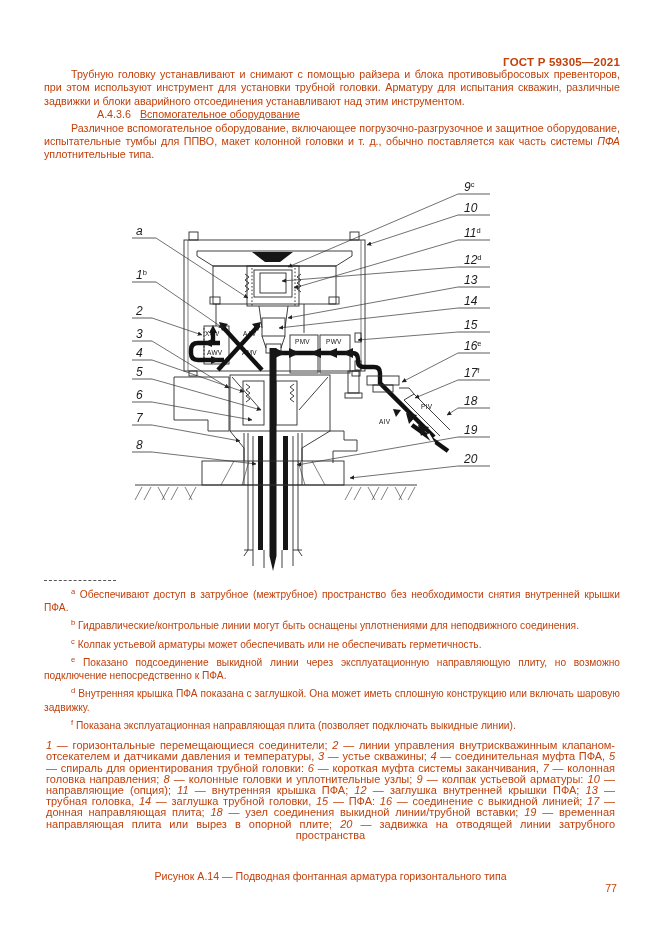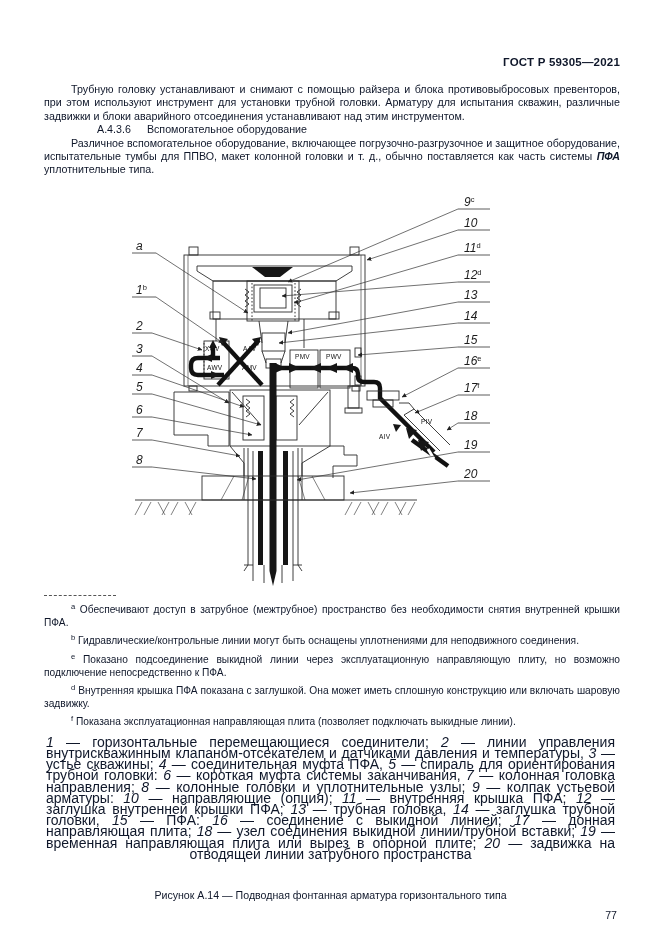--- a/index.html
+++ b/index.html
@@ -1,35 +1,35 @@
 <!DOCTYPE html>
 <html><head>
 <meta charset="utf-8">
 <style>
   html,body{margin:0;padding:0;background:#888;}
   .page{position:relative;width:661px;height:935px;background:#ffffff;
-        font-family:"Liberation Sans",sans-serif;color:#0f172a;overflow:hidden;}
+        font-family:"Liberation Sans",sans-serif;color:#c2410c;overflow:hidden;}
   .hdr{padding:56px 41px 0 0;text-align:right;font-size:11.5px;font-weight:bold;letter-spacing:.2px;}
   p{margin:0;}
   .bodytext{margin:0 41px 0 44px;font-size:10.7px;line-height:13.4px;text-align:justify;}
-  .p1{margin-top:15px;text-indent:27px;}
+  .p1{text-indent:27px;}
   .headline{margin:0 41px 0 44px;font-size:10.7px;line-height:13.4px;}
   .headline .hnum{padding-left:53px;}
-  .headline .htit{padding-left:16px;}
+  .headline .htit{padding-left:9px;text-decoration:underline;}
   .p2{text-indent:27px;}
-  .it{font-style:italic;font-weight:bold;}
+  .it{font-style:italic;}
   .figwrap{margin:16px 0 0 112px;width:440px;height:400px;}
   .fnblock{margin:2px 41px 0 44px;}
   .fnsep{width:72px;border-top:1px dashed #555;margin:2px 0 4px 0;}
   .fn{font-size:10.2px;line-height:13px;text-align:justify;text-indent:27px;margin-bottom:2px;}
   .fn sup{font-size:7.6px;}
-  .legend{margin:8px 46px 0 46px;font-size:14px;line-height:11.2px;text-align:justify;text-align-last:center;}
+  .legend{margin:8px 46px 0 46px;font-size:11px;line-height:11.2px;text-align:justify;text-align-last:center;}
   .legend .ln{font-style:italic;}
   .caption{margin:29px 30px 0 30px;text-align:center;font-size:10.6px;}
-  .pgnum{margin-top:8px;padding-right:44px;text-align:right;font-size:10.6px;}
+  .pgnum{margin-top:0;padding-right:44px;text-align:right;font-size:10.6px;}
   
   .tl{stroke:#2b2b2b;stroke-width:.9;fill:none;}
   .tl2{stroke:#2b2b2b;stroke-width:.6;fill:none;}
   .tk{stroke:#111;stroke-width:4.4;fill:none;}
   .ld{stroke:#333;stroke-width:.7;fill:none;}
   .ul{stroke:#333;stroke-width:.8;}
   .clab{font:italic 12px "Liberation Sans",sans-serif;fill:#1c1c1c;}
   .sup-t{font-style:normal;font-size:7.5px;}
   .vlab{font:6.5px "Liberation Sans",sans-serif;fill:#111;letter-spacing:.3px;}
   .blk{fill:#161616;stroke:none;}
@@ -244,20 +244,21 @@
         <line class="ul" x1="346" y1="288" x2="378" y2="288"></line>
           <path class="ld" d="M346,288 L238,300" marker-end="url(#ah)"></path>
       </g>
     </svg>
   </div>
 
   <div class="fnblock">
     <div class="fnsep"></div>
     <p class="fn"><sup>a</sup><span> Обеспечивают доступ в затрубное (межтрубное) пространство без необходимости снятия внутренней крышки ПФА.</span></p>
     <p class="fn"><sup>b</sup><span> Гидравлические/контрольные линии могут быть оснащены уплотнениями для неподвижного соединения.</span></p>
+    <p class="fn"><sup>c</sup><span> Колпак устьевой арматуры может обеспечивать или не обеспечивать герметичность.</span></p>
     <p class="fn"><sup>e</sup><span> Показано подсоединение выкидной линии через эксплуатационную направляющую плиту, но возможно подключение непосредственно к ПФА.</span></p>
     <p class="fn"><sup>d</sup><span> Внутренняя крышка ПФА показана с заглушкой. Она может иметь сплошную конструкцию или включать шаровую задвижку.</span></p>
     <p class="fn"><sup>f</sup><span> Показана эксплуатационная направляющая плита (позволяет подключать выкидные линии).</span></p>
   </div>
 
   <p class="legend"><span class="ln">1</span><span> — горизонтальные перемещающиеся соединители; </span><span class="ln">2</span><span> — линии управления внутрискважинным клапаном-отсекателем и датчиками давления и температуры, </span><span class="ln">3</span><span> — устье скважины; </span><span class="ln">4</span><span> — соединительная муфта ПФА, </span><span class="ln">5</span><span> — спираль для ориентирования трубной головки: </span><span class="ln">6</span><span> — короткая муфта системы заканчивания, </span><span class="ln">7</span><span> — колонная головка направления; </span><span class="ln">8</span><span> — колонные головки и уплотнительные узлы; </span><span class="ln">9</span><span> — колпак устьевой арматуры: </span><span class="ln">10</span><span> — направляющие (опция); </span><span class="ln">11</span><span> — внутренняя крышка ПФА; </span><span class="ln">12</span><span> — заглушка внутренней крышки ПФА; </span><span class="ln">13</span><span> — трубная головка, </span><span class="ln">14</span><span> — заглушка трубной головки, </span><span class="ln">15</span><span> — ПФА: </span><span class="ln">16</span><span> — соединение с выкидной линией; </span><span class="ln">17</span><span> — донная направляющая плита; </span><span class="ln">18</span><span> — узел соединения выкидной линии/трубной вставки; </span><span class="ln">19</span><span> — временная направляющая плита или вырез в опорной плите; </span><span class="ln">20</span><span> — задвижка на отводящей линии затрубного пространства</span></p>
 
   <p class="caption">Рисунок А.14 — Подводная фонтанная арматура горизонтального типа</p>
 
   <div class="pgnum">77</div>

